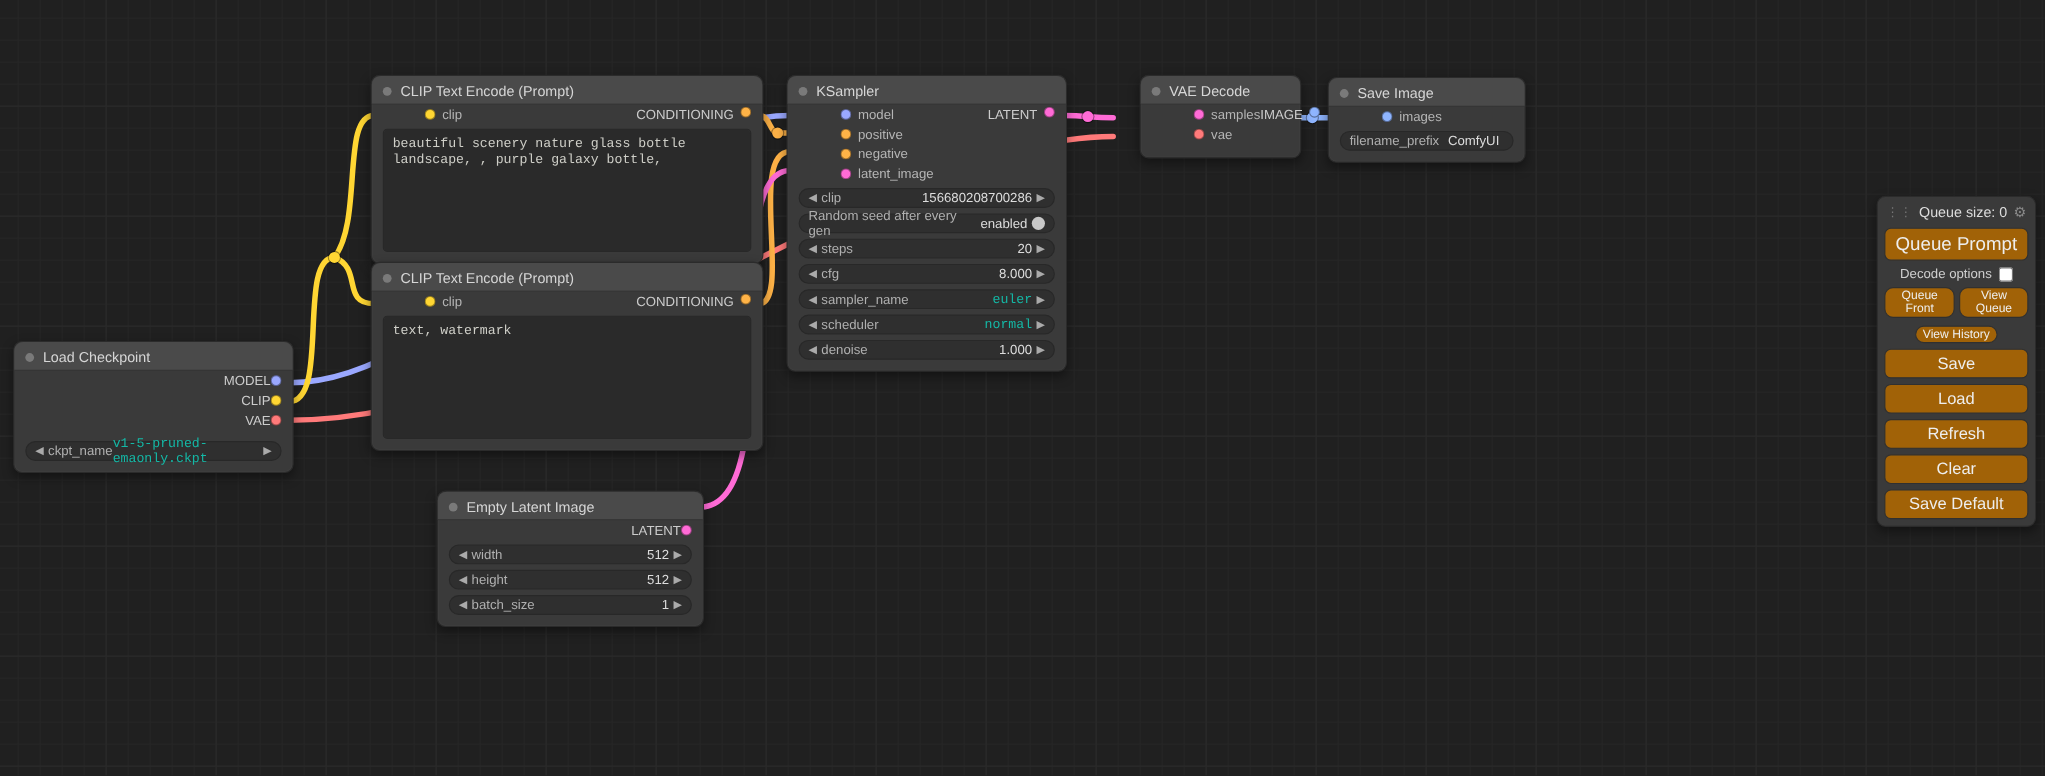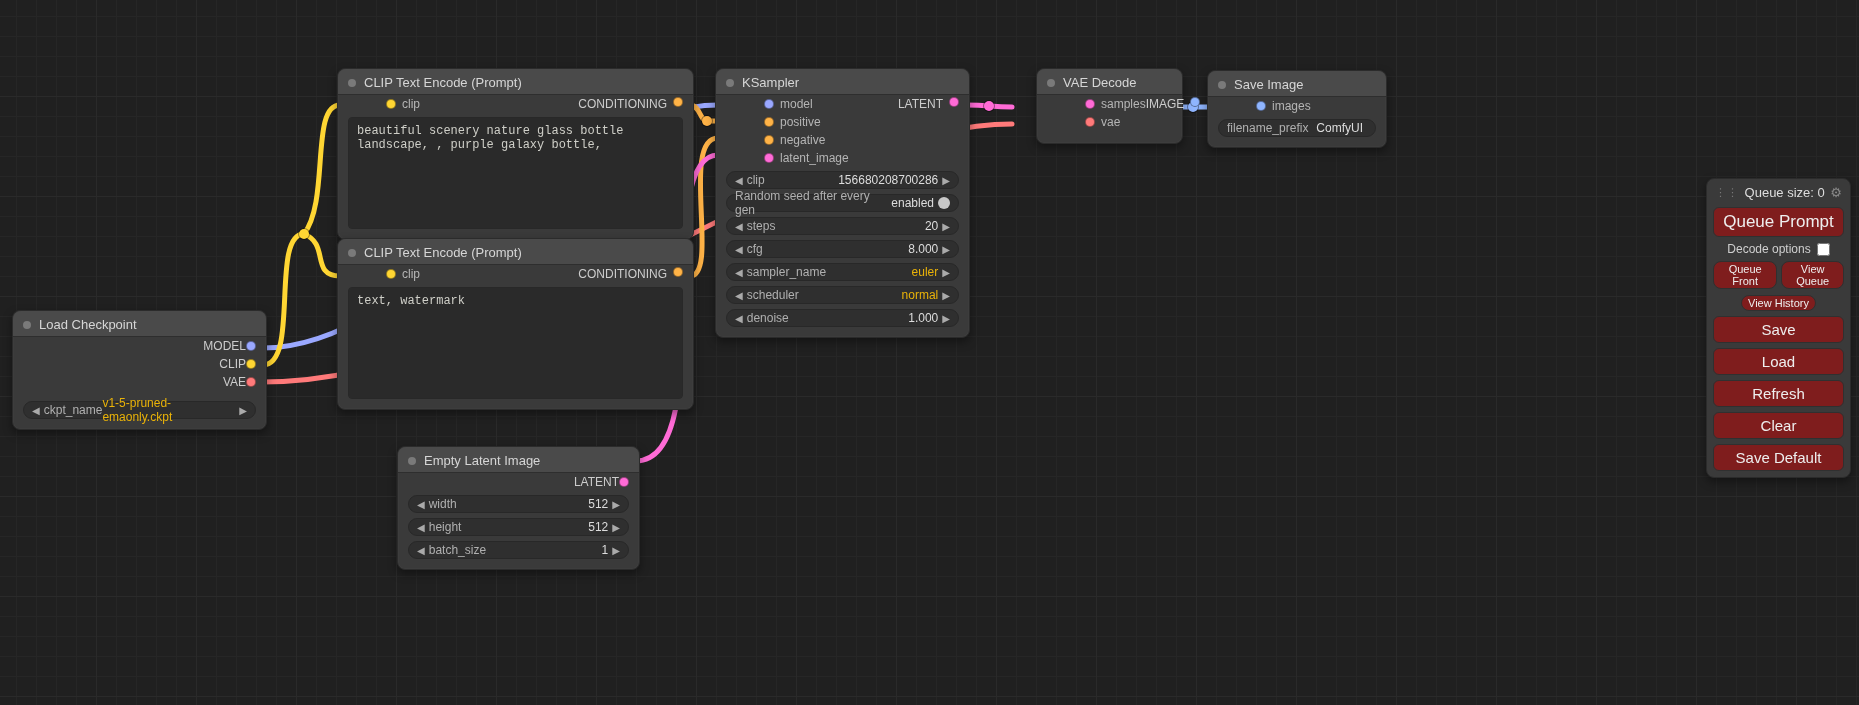--- a/index.html
+++ b/index.html
@@ -68,34 +68,34 @@
   .widget .arr { color:#aaa; font-size:10px; cursor:pointer; user-select:none; }
   .widget .wname { flex:1; text-align:left; padding-left:4px; color:#b0b0b0;}
   .widget .wval { padding-right:4px; color:#ddd;}
   .widget.toggle .tball { width:12px; height:12px; border-radius:50%; background:#c8c8c8;}
   .widget.textinput { height:auto; padding:0; border-radius:4px;}
   textarea.txt {
     width:100%; background:#2a2a2a; color:#cfcfc8; border:none; resize:none;
     font-family: "Courier New", monospace; font-size:12px; padding:6px 8px;
     border-radius:4px; outline:none;
   }
-  .widget.combo .wval { color:#eab308; }
+  .widget.combo .wval { color:#14b8a6;font-family:Liberation Mono, monospace; }
   
   .panel {
     position:absolute; right: 8px; top: 178px; width: 145px;
     background: #3a3a3a; border:1px solid #2b2b2b; border-radius:8px;
     padding: 6px; display:flex; flex-direction:column; gap:5px;
     box-shadow: 0 4px 10px rgba(0,0,0,.4);
     font-size:14px; color:#d8d8d8;
   }
   .panel .hdr { display:flex; align-items:center; justify-content:space-between; padding:0 2px 2px 2px; color:#ddd; font-size:13px;}
   .panel .hdr .drag { color:#777; letter-spacing:1px; font-size:11px;}
   .panel .hdr .gear { color:#888; font-size:13px;}
   .btn {
-    background:#7f1d1d; color:#eee; border:1px solid #303030; border-radius:6px;
+    background:#a16207; color:#eee; border:1px solid #303030; border-radius:6px;
     padding: 4px 0; text-align:center; cursor:pointer; font-size:15px;
   }
   .btn.small { font-size:11px; padding:1px 6px; display:inline-block; border-radius:8px;}
   .inline-small { display:flex; gap:4px; }
   .opts { display:flex; align-items:center; justify-content:center; gap:6px; font-size:12px; color:#cfcfcf;}
   .opts input { accent-color:#888;}
 </style>
 </head>
 <body>
 

